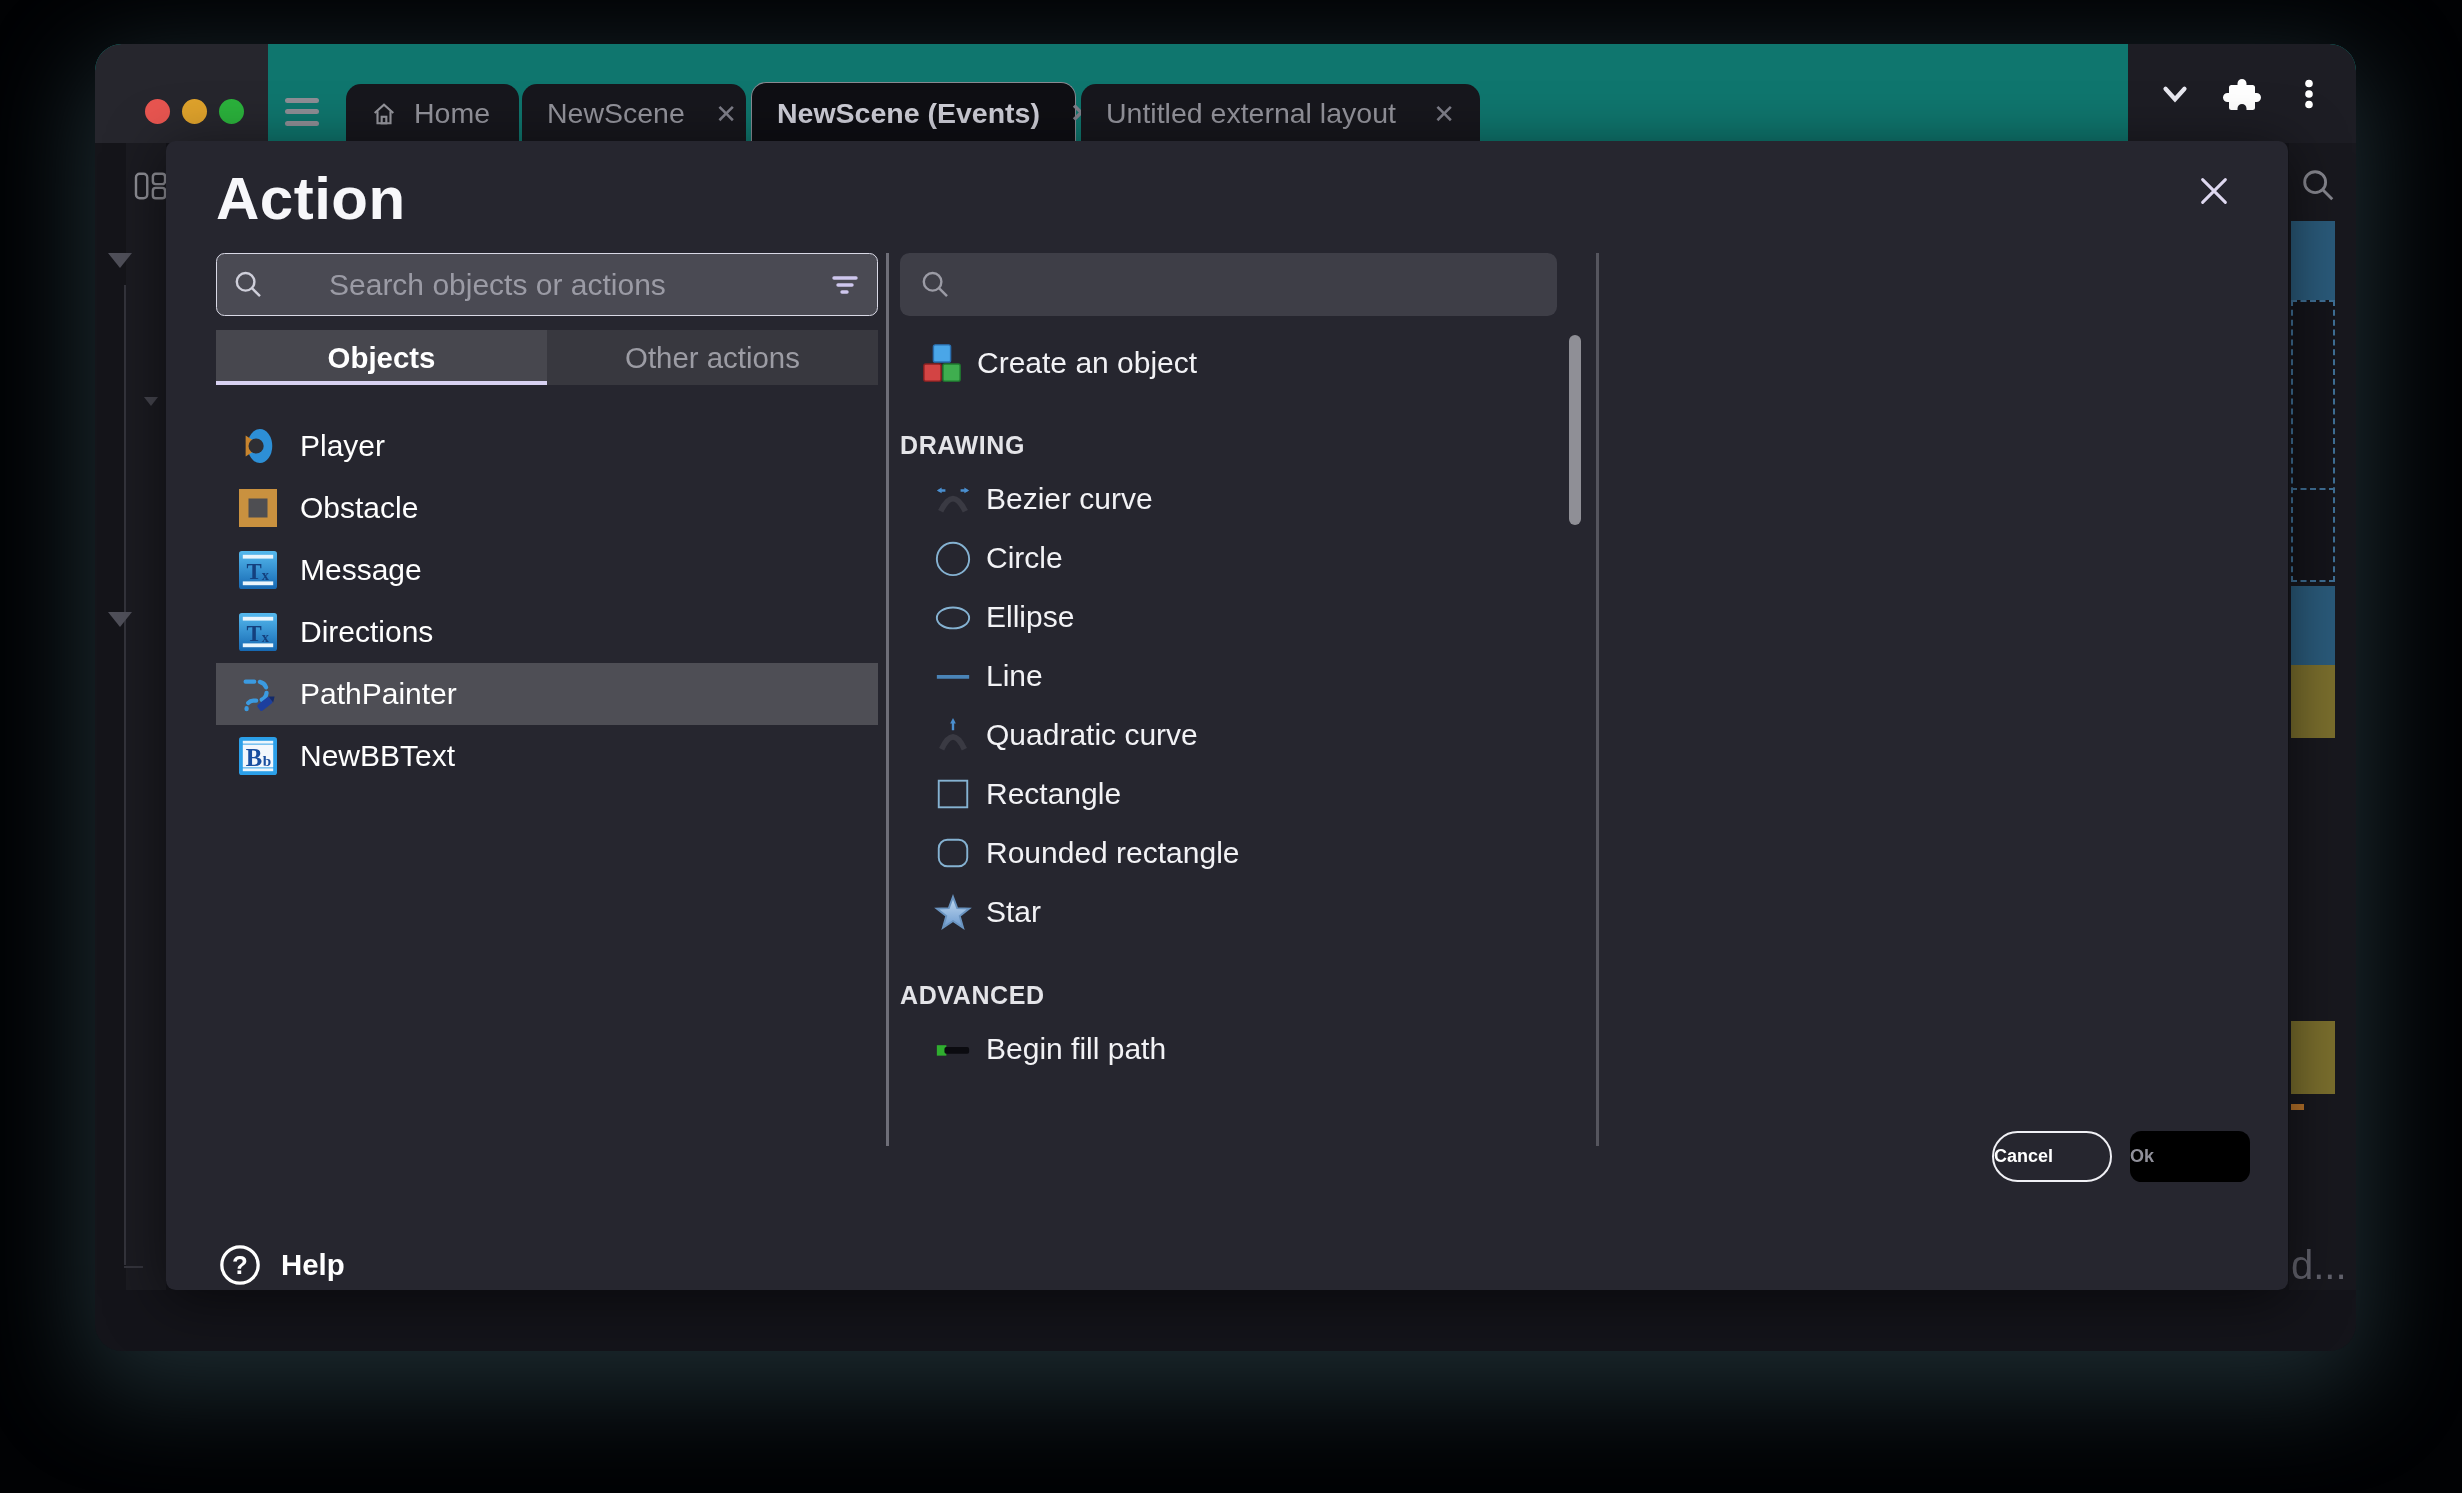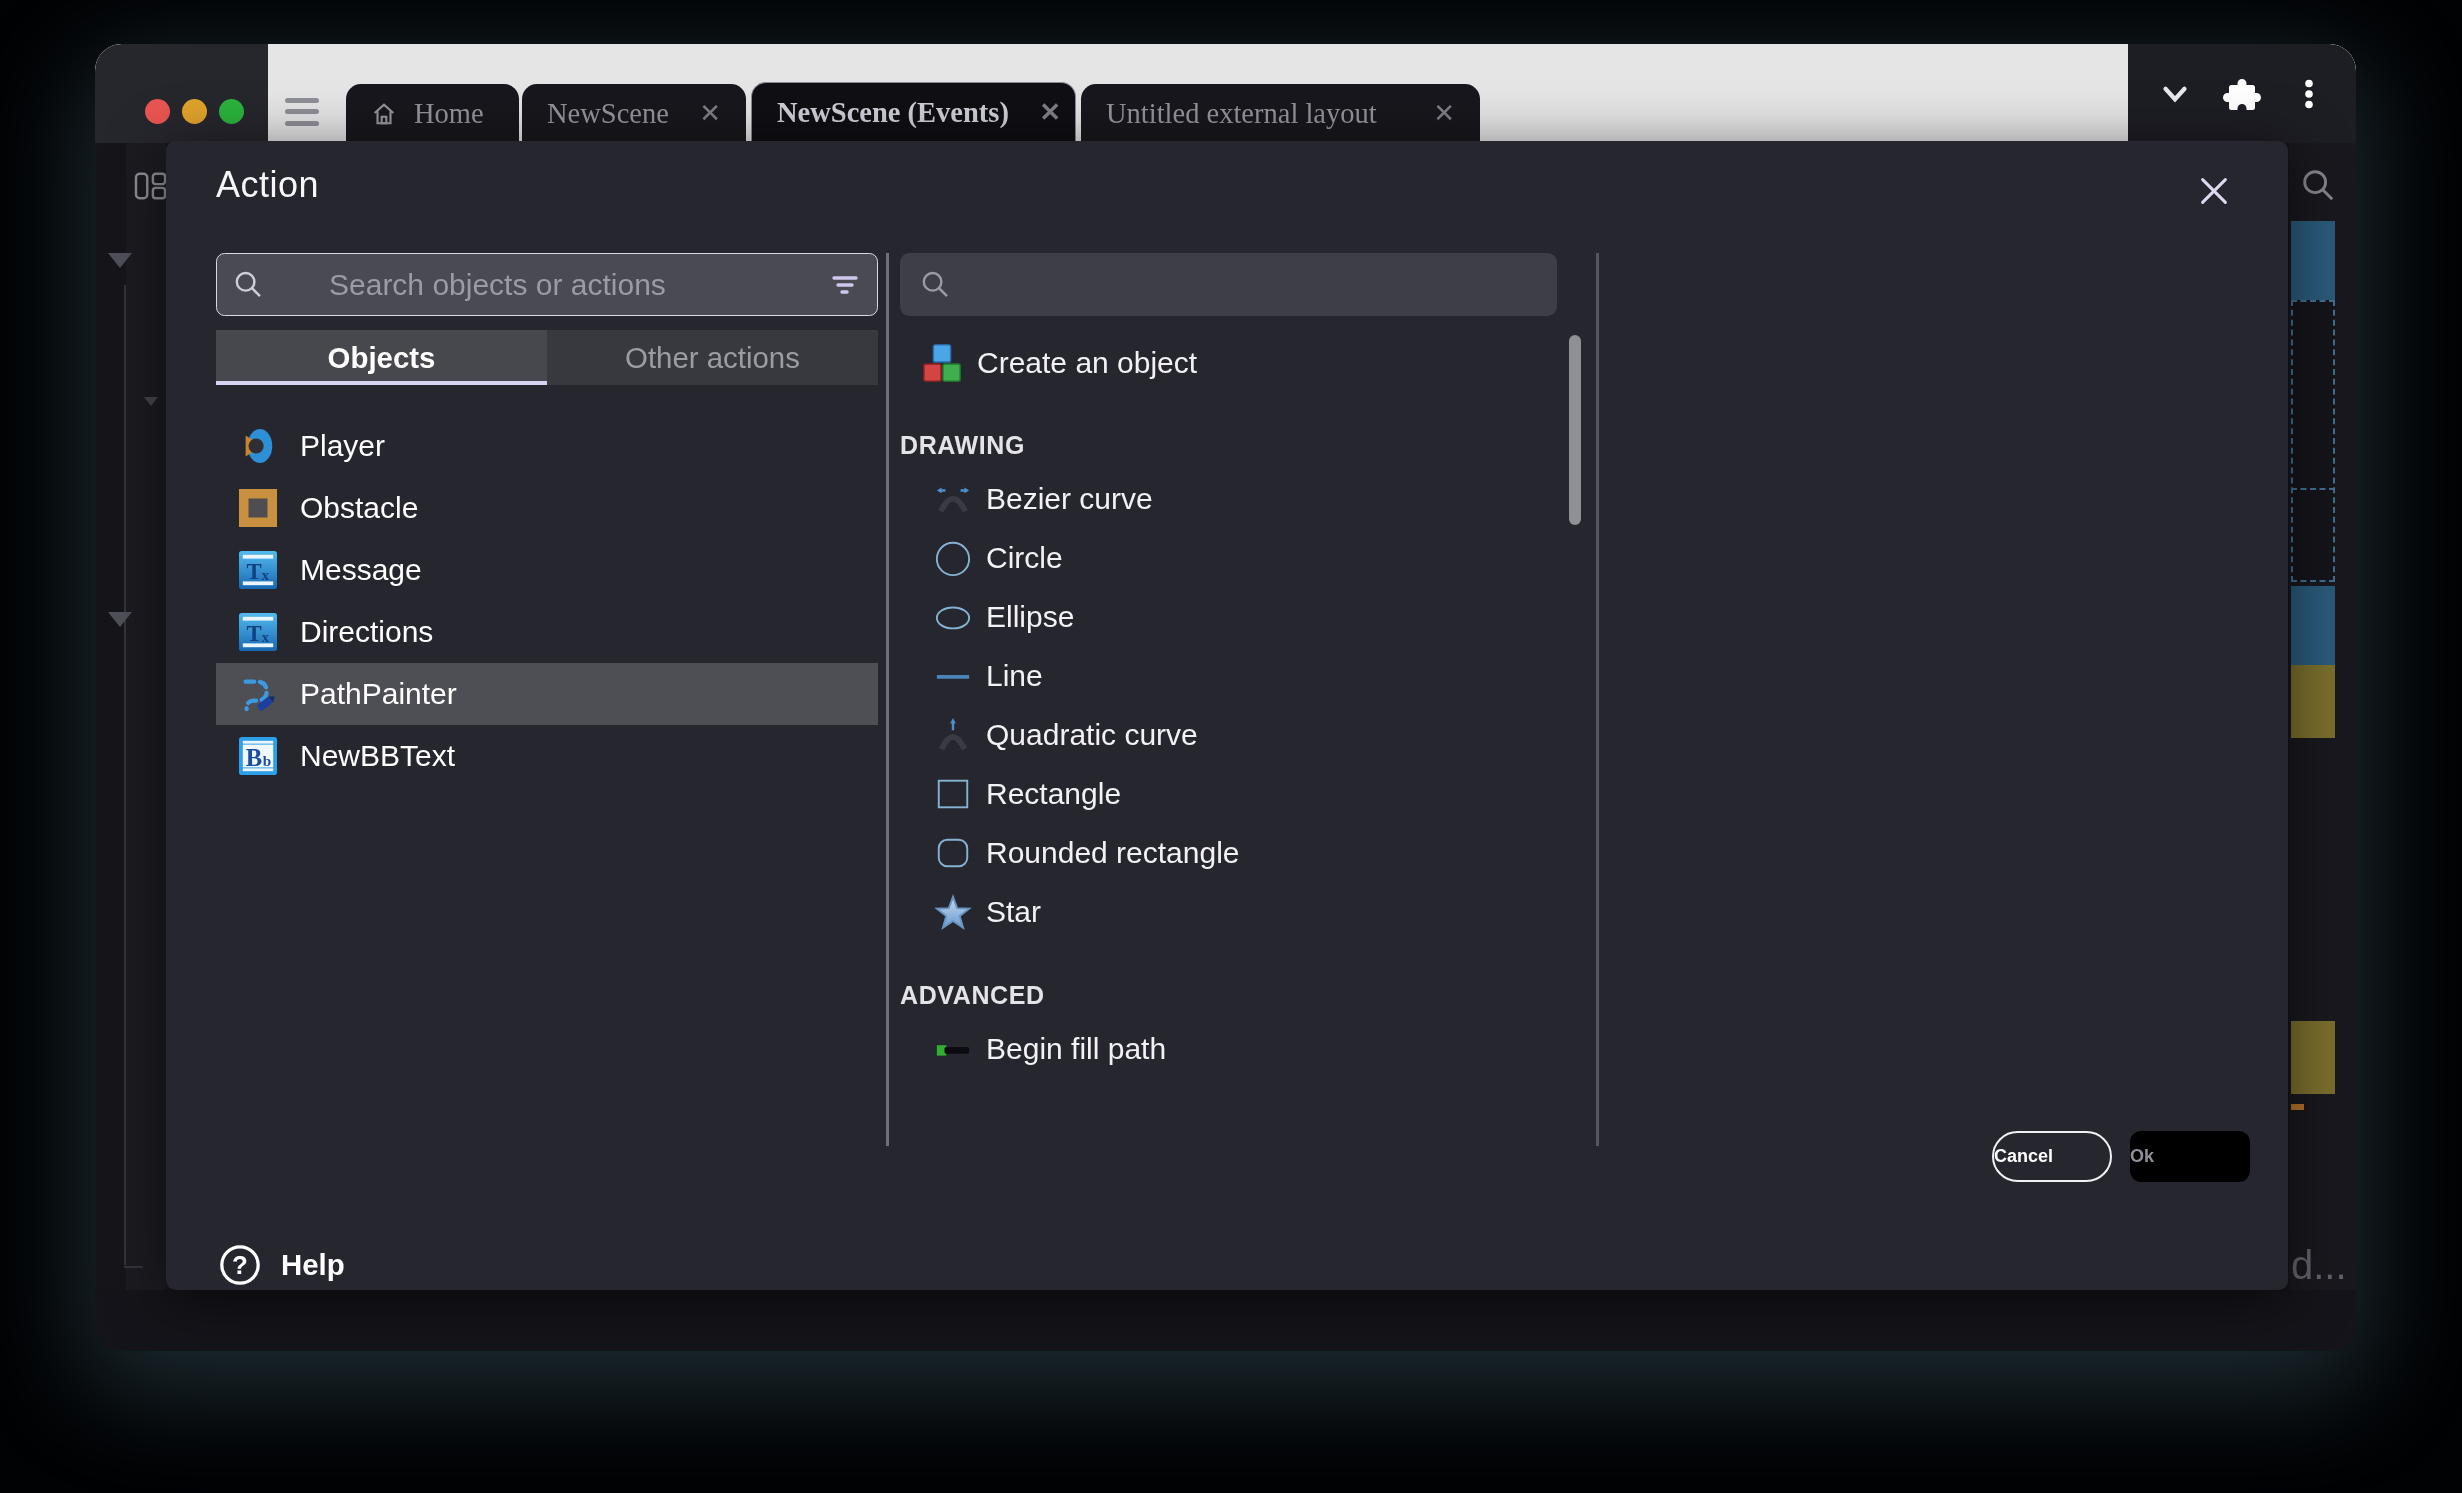--- a/index.html
+++ b/index.html
@@ -2,21 +2,21 @@
 <html style="font-size:15px"><head>
 <meta charset="utf-8">
 <style>
   html,body{margin:0;padding:0;background:#010204;}
   .stage{position:relative;width:2462px;height:1493px;background:#010204;overflow:hidden;
          font-family:"Liberation Sans",sans-serif;}
   .abs{position:absolute;}
   .window{position:absolute;left:95px;top:44px;width:2261px;height:1307px;background:#14141a;
           border-radius:26.6px;overflow:hidden;box-shadow:0 28.5px 104px 13.3px rgba(95,140,150,.30);}
   
-  .tabstrip{position:absolute;left:0;top:0;width:100%;height:99px;background:#e5e5e5;font-family:Liberation Serif, serif;}
+  .tabstrip{position:absolute;left:0;top:0;width:100%;height:99px;background:#0f766e;}
   .traffic{position:absolute;left:0;top:0;width:173px;height:99px;background:#26262d;border-radius:26.6px 0 0 0;}
   .tl{position:absolute;top:55px;width:25px;height:25px;border-radius:50%;}
   .burger span{position:absolute;left:0;width:34px;height:4.7px;border-radius:2.8px;background:#8f8f96;}
   .tab{position:absolute;top:40px;height:59px;background:#17171d;border-radius:15px 15px 0 0;
        display:flex;align-items:center;gap:17px;padding:0 25px;box-sizing:border-box;
        color:#94949c;font-size:28.5px;white-space:nowrap;}
   .tab.active{top:38px;height:61px;background:#0f0f14;border:1.9px solid #8a8a92;border-bottom:none;
               color:#cfcfd8;font-weight:bold;}
   .tabx{margin-left:auto;color:#7f7f8a;font-size:26px;line-height:1;padding-left:13.3px;}
   .winicons{position:absolute;right:0;top:0;width:228px;height:99px;background:#1d1d24;border-radius:0 26.6px 0 0;
@@ -27,21 +27,21 @@
   .rstrip{position:absolute;right:0;top:99px;width:67px;height:1147px;background:#18181e;}
   .tri{width:0;height:0;border-left:12.3px solid transparent;border-right:12.3px solid transparent;
        border-top:15px solid #50505a;}
   .tri.small{border-left-width:7.6px;border-right-width:7.6px;border-top-width:9.5px;border-top-color:#45454e;}
   .vline{position:absolute;background:#34343c;}
   .blk{position:absolute;left:2196px;width:44px;}
   .bgtext{position:absolute;color:#62626c;font-size:40px;}
   
   .modal{position:absolute;left:71px;top:97px;width:2122px;height:1149px;background:#26262f;
          border-radius:9.5px;box-shadow:0 9.5px 57px rgba(0,0,0,.55);}
-  .mtitle{position:absolute;left:50px;top:23px;font-size:36px;font-weight:400;color:#f7f7fa;letter-spacing:0.5px;}
+  .mtitle{position:absolute;left:50px;top:23px;font-size:60px;font-weight:700;color:#f7f7fa;letter-spacing:0.5px;}
   .mclose{position:absolute;left:2023px;top:25px;width:49px;height:49px;display:flex;align-items:center;justify-content:center;cursor:pointer;}
   .sinput{position:absolute;display:flex;align-items:center;box-sizing:border-box;}
   .sinput input{flex:1;background:transparent;border:none;outline:none;color:#d8d8e0;
                 font-size:30px;font-family:"Liberation Sans",sans-serif;margin-left:48px;}
   .sinput input::placeholder{color:#9b9ba5;opacity:1;}
   .left-search{left:50px;top:112px;width:662px;height:63px;background:#4a4a53;border:1.9px solid #d9d9e6;
                border-radius:8.5px;padding:0 17px 0 15px;gap:15px;}
   .right-search{left:734px;top:112px;width:657px;height:63px;background:#3e3e47;border-radius:9.5px;
                 padding:0 17px 0 19px;gap:17px;}
   .ltabs{position:absolute;left:50px;top:189px;width:662px;height:55px;background:#38383f;display:flex;}

